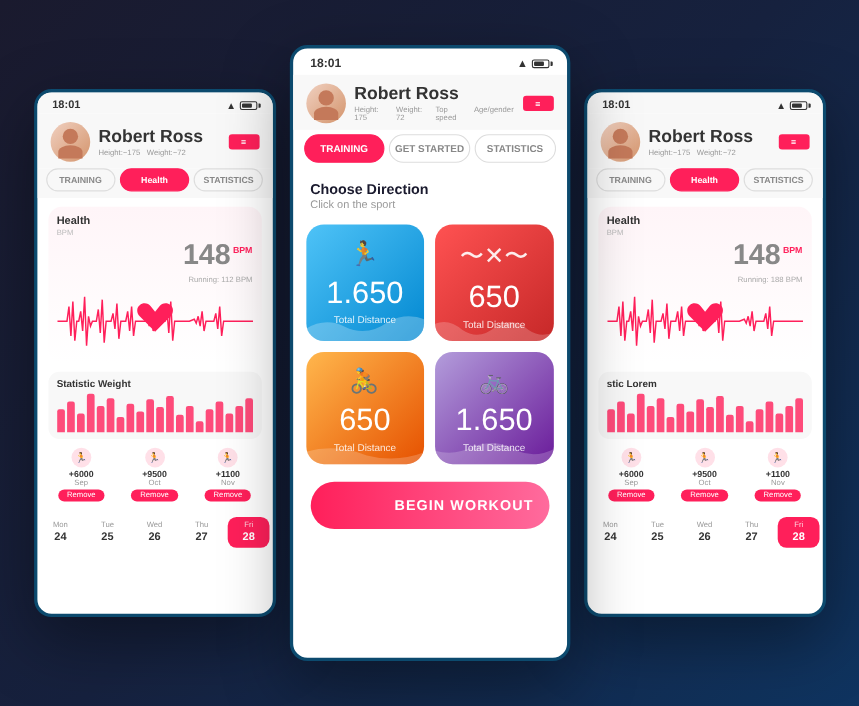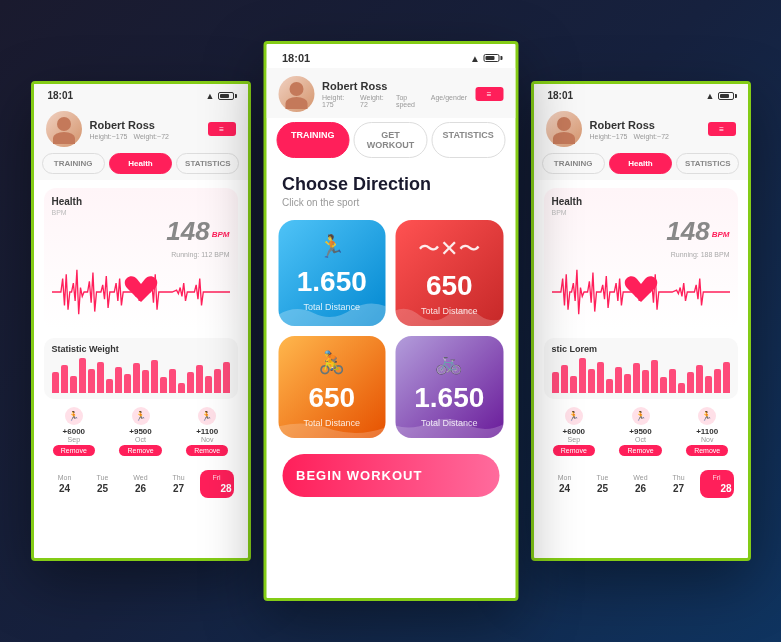--- a/index.html
+++ b/index.html
@@ -19,22 +19,22 @@
       align-items: center;
       justify-content: center;
       position: relative;
       width: 760px;
       height: 620px;
     }
 
     
     .phone {
       background: #fff;
-      border-radius: 4px;
-      border: 3px solid #84cc16;
+      border-radius: 16px;
+      border: 3px solid #0c4a6e;
       box-shadow: 0 20px 60px rgba(0,0,0,0.4);
       overflow: hidden;
       position: absolute;
     }
 
     .phone-left {
       width: 220px;
       height: 480px;
       left: 20px;
       top: 50%;
@@ -149,21 +149,21 @@
       background: #c4795a;
       position: absolute;
       bottom: 3px;
     }
 
     .profile-info {
       flex: 1;
     }
 
     .profile-name {
-      font-size: 11px;
+      font-size: 16px;
       font-weight: bold;
       color: #333;
     }
 
     .profile-stats {
       display: flex;
       gap: 6px;
       margin-top: 2px;
     }
 
@@ -231,24 +231,23 @@
       margin-bottom: 2px;
     }
 
     .health-sub {
       font-size: 7px;
       color: #bbb;
     }
 
     .bpm-row {
       display: flex;
-      align-items: flex-end;
+      align-items: center;
       justify-content: flex-end;
       margin-bottom: 4px;
-      font-style: italic;
     }
 
     .bpm-value {
       font-size: 26px;
       font-weight: bold;
       color: #888;
     }
 
     .bpm-label {
       font-size: 8px;
@@ -350,21 +349,21 @@
       border: none;
       border-radius: 10px;
       padding: 2px 8px;
       font-size: 7px;
       cursor: pointer;
     }
 
     
     .calendar {
       display: flex;
-      padding: 6px 14px;
+      padding: 6px 2px;
       gap: 4px;
     }
 
     .cal-day {
       flex: 1;
       text-align: center;
       padding: 4px 2px;
       border-radius: 8px;
     }
 
@@ -384,21 +383,20 @@
     }
 
     .cal-day-num {
       font-size: 10px;
       font-weight: bold;
       color: #333;
     }
 
     .cal-day.active .cal-day-num {
       color: white;
-      text-align: right;
     }
 
     
     .center-status-bar {
       display: flex;
       justify-content: space-between;
       align-items: center;
       padding: 8px 16px 4px;
       font-size: 11px;
       font-weight: bold;
@@ -424,21 +422,21 @@
       color: #888;
     }
 
     .center-nav-tab.active {
       background: #ff1f5a;
       color: white;
       border-color: #ff1f5a;
     }
 
     .choose-title {
-      font-size: 18px;
+      font-size: 13px;
       font-weight: bold;
       color: #1a1a2e;
       padding: 8px 16px 2px;
     }
 
     .choose-sub {
       font-size: 10px;
       color: #999;
       padding: 0 16px 12px;
     }
@@ -477,21 +475,21 @@
 
     .sport-icon {
       font-size: 22px;
       color: rgba(255,255,255,0.9);
       margin-bottom: 6px;
       text-align: center;
     }
 
     .sport-value {
       font-size: 28px;
-      font-weight: bold;
+      font-weight: normal;
       color: white;
       text-align: center;
     }
 
     .sport-label {
       font-size: 9px;
       color: rgba(255,255,255,0.85);
       text-align: center;
       margin-top: 4px;
     }
@@ -502,21 +500,21 @@
       background: linear-gradient(90deg, #ff1f5a, #ff6b9d);
       color: white;
       border: none;
       border-radius: 25px;
       padding: 14px;
       font-size: 13px;
       font-weight: bold;
       letter-spacing: 1px;
       width: calc(100% - 32px);
       cursor: pointer;
-      text-align: left;
+      text-align: right;
     }
 
     .lorem-text {
       font-size: 8px;
       color: #999;
       padding: 0 16px;
       line-height: 1.4;
       text-align: center;
     }
 
@@ -680,21 +678,21 @@
           <span class="profile-stat">Weight: 72</span>
           <span class="profile-stat">Top speed</span>
           <span class="profile-stat">Age/gender</span>
         </div>
       </div>
       <div class="profile-btn"></div>
     </div>
 
     <div class="center-nav-tabs">
       <div class="center-nav-tab active">TRAINING</div>
-      <div class="center-nav-tab">GET WORKOUT</div>
+      <div class="center-nav-tab">GET STARTED</div>
       <div class="center-nav-tab">STATISTICS</div>
     </div>
 
     <div class="choose-title">Choose Direction</div>
     <div class="choose-sub">Click on the sport</div>
 
     <div class="sport-grid">
 
       <div class="sport-card blue">
         <div class="sport-icon">🏃</div>

